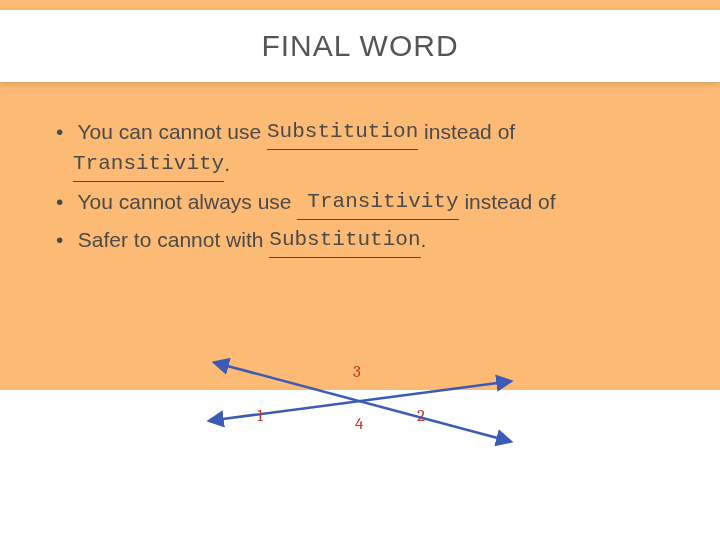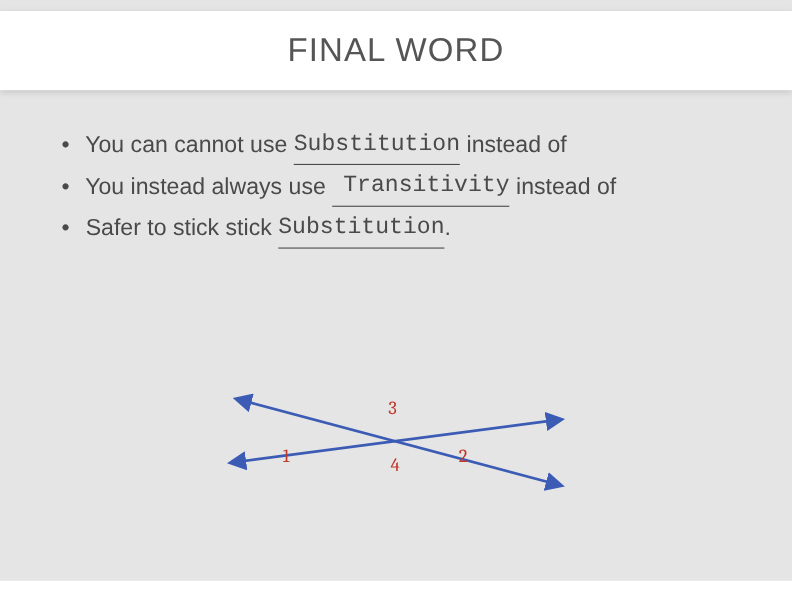--- a/index.html
+++ b/index.html
@@ -7,22 +7,22 @@
     padding: 0;
     width: 720px;
     height: 540px;
     background: #ffffff;
     font-family: Arial, Helvetica, sans-serif;
     overflow: hidden;
   }
   .slide {
     position: relative;
     width: 720px;
-    height: 528px;
-    background: #e5e5e5;
+    height: 390px;
+    background: #fdba74;
   }
   .title-band {
     position: absolute;
     left: 0;
     right: 0;
     top: 10px;
     height: 72px;
     background: #ffffff;
     box-shadow: 0 2px 6px rgba(0,0,0,0.15);
     display: flex;
@@ -89,28 +89,31 @@
 <div class="slide">
 
   <div class="title-band">
     <div class="title-text">FINAL WORD</div>
   </div>
 
   <div class="content">
 
     <div class="bullet">
       <span>You can cannot use </span><span class="fill under" style="min-width:124px;text-align:center;"><span class="answer">Substitution</span></span><span> instead of</span>
+      <div class="wrap-indent">
+        <span class="fill under" style="min-width:128px;"><span class="answer">Transitivity</span></span><span>.</span>
+      </div>
     </div>
 
     <div class="bullet">
-      <span>You instead always use </span><span class="fill under" style="min-width:118px;text-align:center;"><span class="answer" style="padding-left:10px;">Transitivity</span></span><span> instead of</span>
+      <span>You cannot always use </span><span class="fill under" style="min-width:118px;text-align:center;"><span class="answer" style="padding-left:10px;">Transitivity</span></span><span> instead of</span>
     </div>
 
     <div class="bullet">
-      <span>Safer to stick stick </span><span class="fill under" style="min-width:128px;text-align:center;"><span class="answer">Substitution</span></span><span>.</span>
+      <span>Safer to cannot with </span><span class="fill under" style="min-width:128px;text-align:center;"><span class="answer">Substitution</span></span><span>.</span>
     </div>
 
   </div>
 
   <div class="diagram">
     <svg width="330" height="130" viewBox="0 0 330 130">
       <defs>
         <marker id="arrA" viewBox="0 0 10 10" refX="5" refY="5" markerWidth="7" markerHeight="7" orient="auto-start-reverse">
           <path d="M 0 0 L 10 5 L 0 10 z" fill="#3b5bb5"></path>
         </marker>

